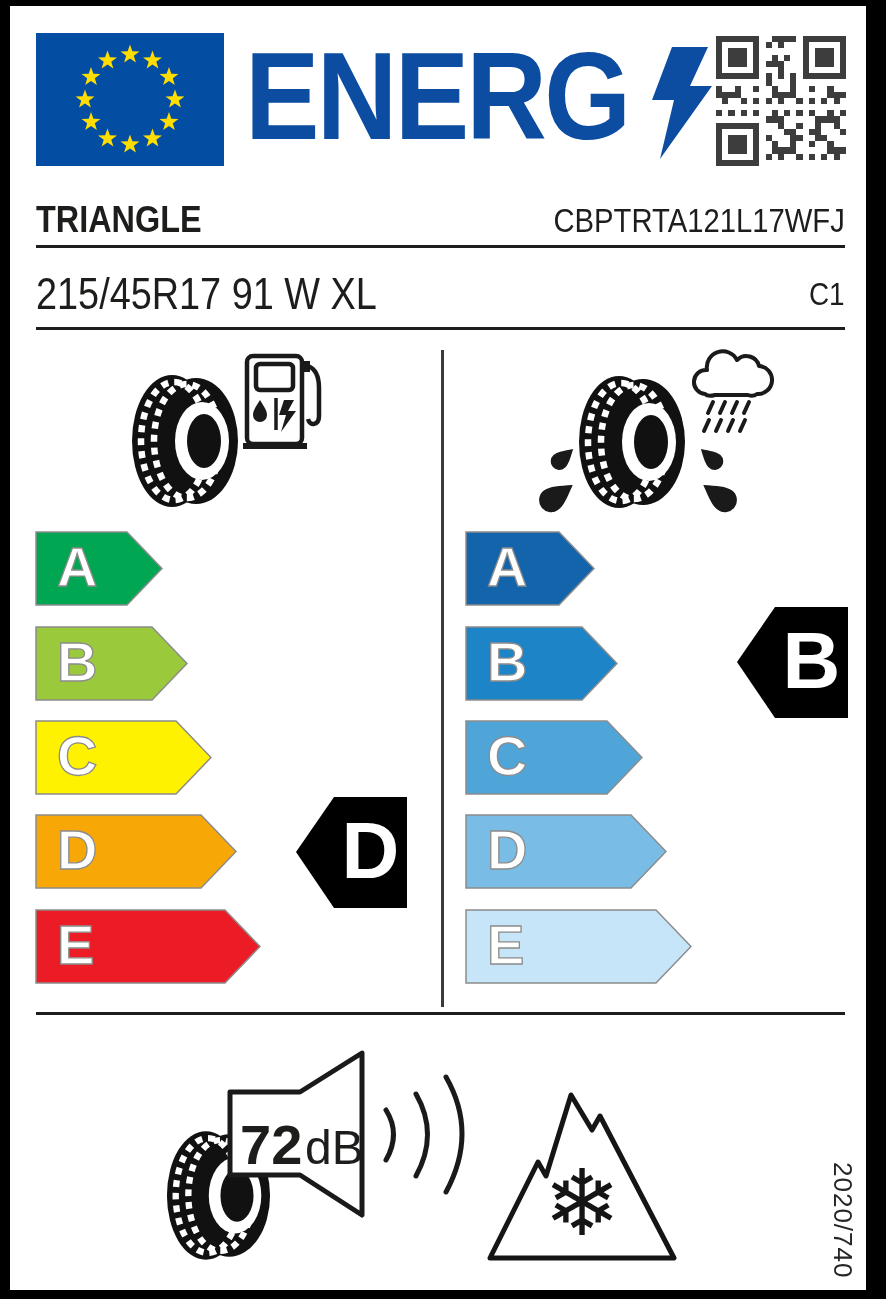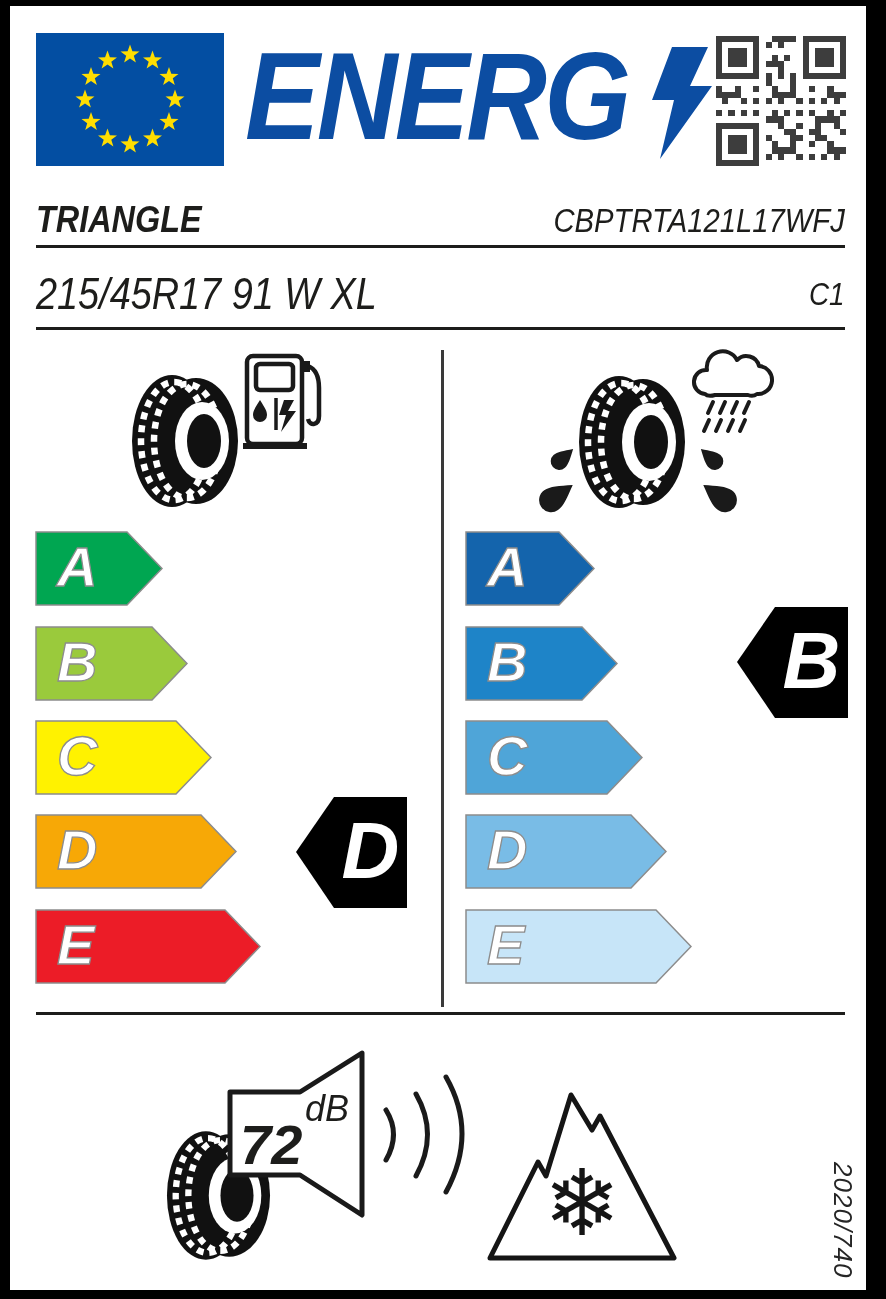--- a/index.html
+++ b/index.html
@@ -1,17 +1,17 @@
 <!DOCTYPE html>
 <html><head>
 <meta charset="utf-8">
 <style>
   html,body{margin:0;padding:0;background:#fff;}
   .label{position:relative;width:886px;height:1299px;background:#fff;overflow:hidden;
-         font-family:"Liberation Sans","DejaVu Sans",sans-serif;color:#1d1d1b;font-style:italic;}
+         font-family:"Liberation Sans","DejaVu Sans",sans-serif;color:#1d1d1b;}
   .abs{position:absolute;}
   .border-strip{position:absolute;background:#000;}
   .b-top{left:0;top:0;width:886px;height:6px;}
   .b-left{left:0;top:0;width:10px;height:1299px;}
   .b-right{left:866px;top:0;width:20px;height:1299px;}
   .b-bottom{left:0;top:1290px;width:886px;height:9px;}
 
   .eu-flag{left:36px;top:33px;width:188px;height:133px;}
   .energ{left:245px;top:44px;height:104px;line-height:104px;font-weight:bold;font-size:124px;
          letter-spacing:-3px;color:#0c4da2;transform:scaleX(0.90);transform-origin:left center;white-space:nowrap;}
@@ -30,21 +30,21 @@
   .scale-row{position:absolute;}
   .scale-letter{position:absolute;left:22px;top:50%;transform:translateY(-54%);
     font-weight:bold;font-size:56px;color:#fff;-webkit-text-stroke:1.3px #8c8c8c;line-height:1;}
   .rating-arrow{position:absolute;width:111px;height:111px;}
   .rating-letter{position:absolute;left:38px;top:50%;width:73px;text-align:center;
     transform:translateY(-52%);font-weight:bold;font-size:80px;color:#fff;line-height:1;}
   .rating-fuel{left:296px;top:797px;}
   .rating-wet{left:737px;top:607px;}
 
   .noise-value{left:240px;top:1112px;font-weight:bold;font-size:56px;}
-  .noise-unit{left:305px;top:1088px;font-size:36px;}
+  .noise-unit{left:305px;top:1120px;font-size:48px;}
   .noise-scale{left:276px;top:1204px;white-space:nowrap;}
   .noise-scale span{font-size:40px;color:#1d1d1b;}
   .noise-scale span.big{font-size:60px;font-weight:bold;}
   .reg{left:793px;top:1197px;width:100px;height:30px;line-height:30px;text-align:center;
        font-size:26px;color:#262626;transform:rotate(90deg);letter-spacing:1px;}
   .snowflake{left:534px;top:1156px;width:96px;text-align:center;font-size:92px;line-height:96px;
              color:#151515;font-family:"DejaVu Sans",sans-serif;}
 </style>
 </head>
 <body>

